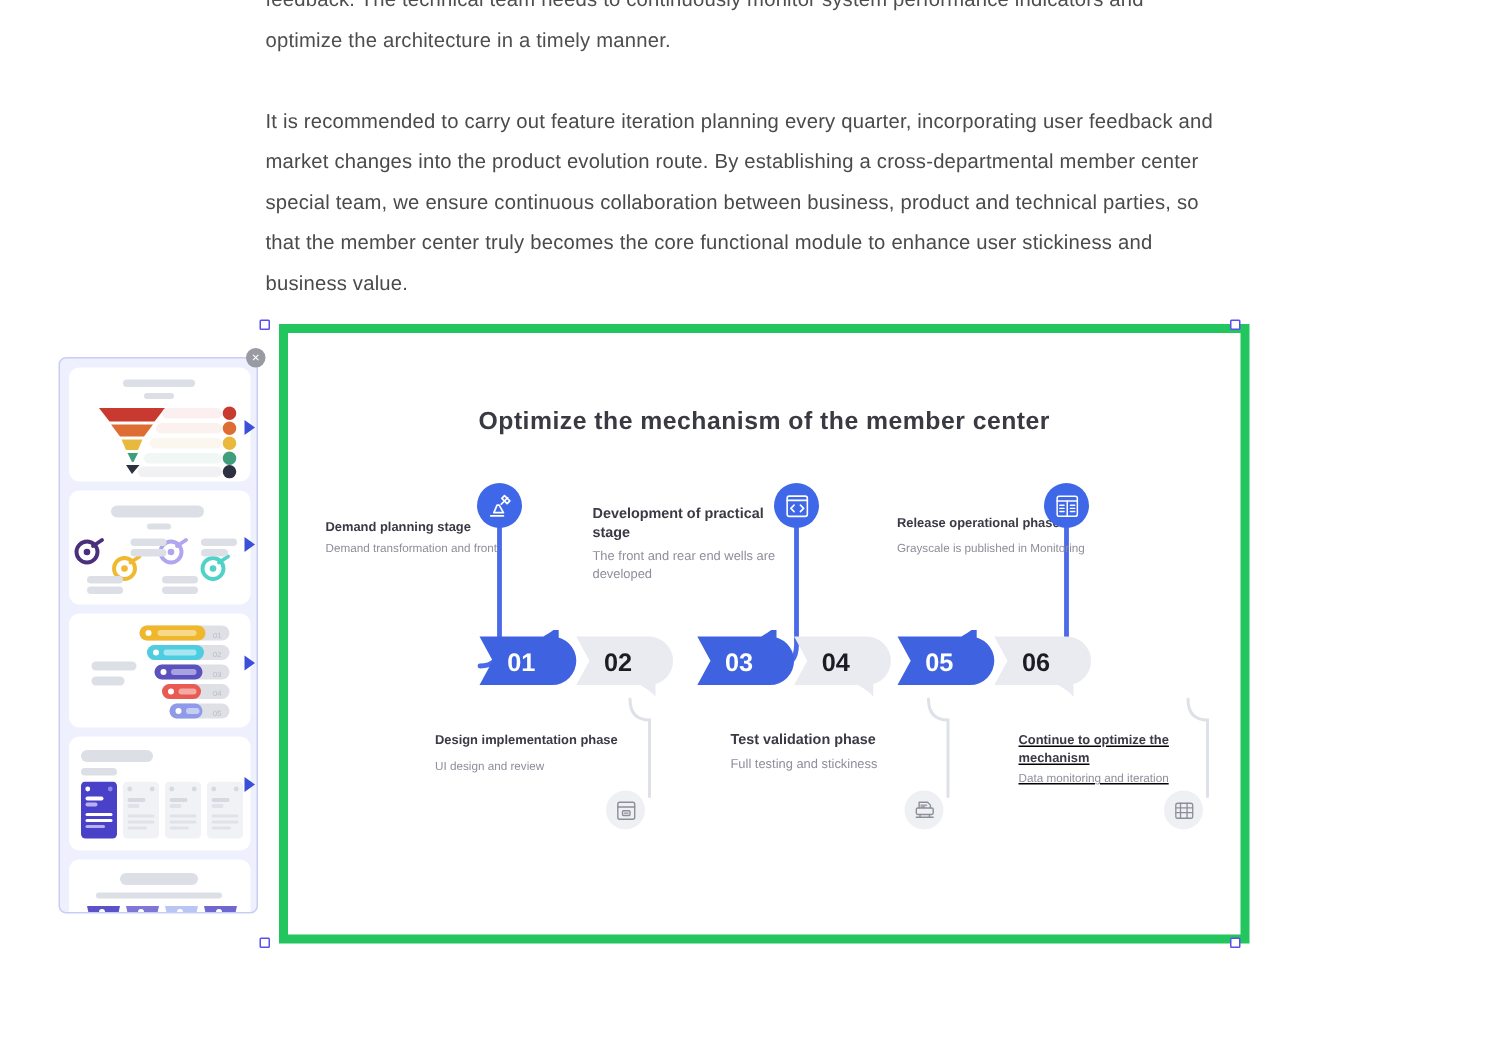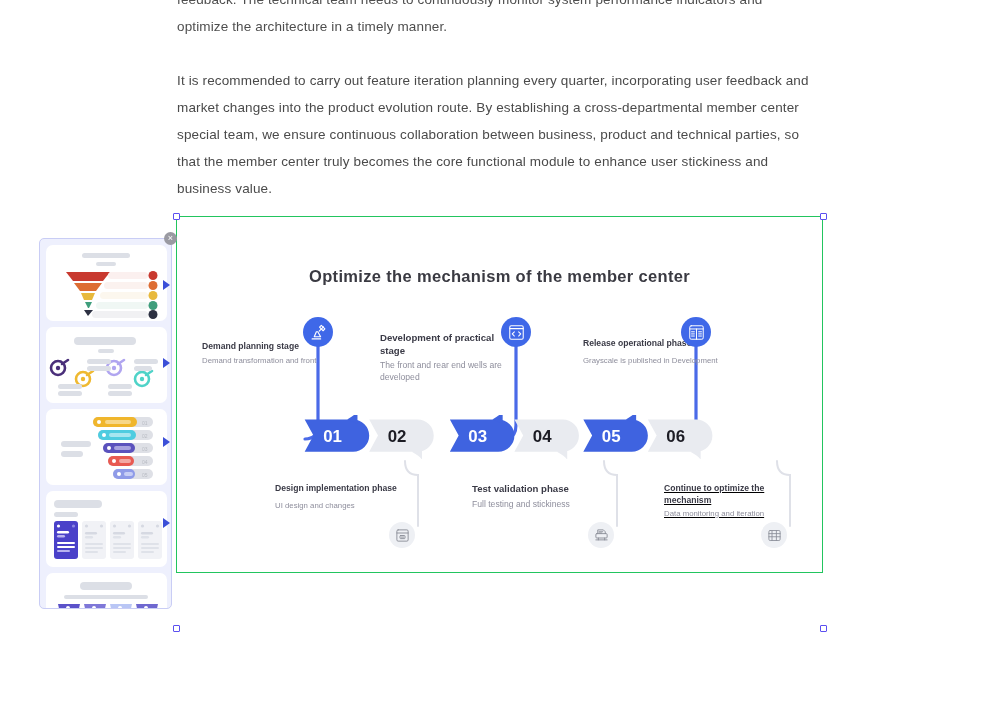--- a/index.html
+++ b/index.html
@@ -68,24 +68,24 @@
     width:13px; height:13px; border-radius:50%;
     background:#9a9aa2; color:#fff;
     font-size:9px; line-height:13px; text-align:center;
     font-family:"Liberation Sans", sans-serif;
     z-index: 12;
   }
 
   
   .slide {
     position: absolute;
-    left: 176px; top: 216px;
-    width: 647px; height: 357px;
+    left: 186px; top: 216px;
+    width: 647px; height: 413px;
     background: #ffffff;
-    border: 1px solid #22c55e;
+    border: 6px solid #22c55e;
   }
 
   .slide-title {
     position:absolute; left:0; right:0; top:50px;
     text-align:center;
     font-size: 16.5px;
     font-weight: bold;
     color: #3a3a42;
     letter-spacing: 0.02em;
   }
@@ -338,21 +338,21 @@
     <div class="tblk" style="left:25px;top:124px;">
       <p class="t-head">Demand planning stage</p>
       <p class="t-sub">Demand transformation and front</p>
     </div>
     <div class="tblk big" style="left:203px;top:115px;">
       <p class="t-head">Development of practical stage</p>
       <p class="t-sub">The front and rear end wells are developed</p>
     </div>
     <div class="tblk" style="left:406px;top:121px;">
       <p class="t-head">Release operational phase</p>
-      <p class="t-sub" style="margin-top:6px;">Grayscale is published in Development</p>
+      <p class="t-sub" style="margin-top:6px;">Grayscale is published in Monitoring</p>
     </div>
 
     <svg class="tagrow" width="590" height="60" viewBox="0 0 590 60">
 
       <g>
         <path d="M0 6 h66 a22 22 0 0 1 0 44 H0 l12 -22 z" fill="#3f63e0"></path>
         <path d="M58 6 q14 -8 14 -12 v18 z" fill="#3f63e0"></path>
       </g>
 
       <g>
@@ -382,21 +382,21 @@
       <text x="38" y="37" font-size="23" font-weight="bold" fill="#ffffff" text-anchor="middle" font-family="Liberation Sans, sans-serif">01</text>
       <text x="126" y="37" font-size="23" font-weight="bold" fill="#1c1c24" text-anchor="middle" font-family="Liberation Sans, sans-serif">02</text>
       <text x="236" y="37" font-size="23" font-weight="bold" fill="#ffffff" text-anchor="middle" font-family="Liberation Sans, sans-serif">03</text>
       <text x="324" y="37" font-size="23" font-weight="bold" fill="#1c1c24" text-anchor="middle" font-family="Liberation Sans, sans-serif">04</text>
       <text x="418" y="37" font-size="23" font-weight="bold" fill="#ffffff" text-anchor="middle" font-family="Liberation Sans, sans-serif">05</text>
       <text x="506" y="37" font-size="23" font-weight="bold" fill="#1c1c24" text-anchor="middle" font-family="Liberation Sans, sans-serif">06</text>
     </svg>
 
     <div class="tblk" style="left:98px;top:266px;">
       <p class="t-head">Design implementation phase</p>
-      <p class="t-sub" style="margin-top:6px;">UI design and changes</p>
+      <p class="t-sub" style="margin-top:6px;">UI design and review</p>
     </div>
     <div class="tblk big" style="left:295px;top:266px;">
       <p class="t-head">Test validation phase</p>
       <p class="t-sub">Full testing and stickiness</p>
     </div>
     <div class="tblk" style="left:487px;top:266px;text-decoration:underline;">
       <p class="t-head">Continue to optimize the mechanism</p>
       <p class="t-sub">Data monitoring and iteration</p>
     </div>
 

